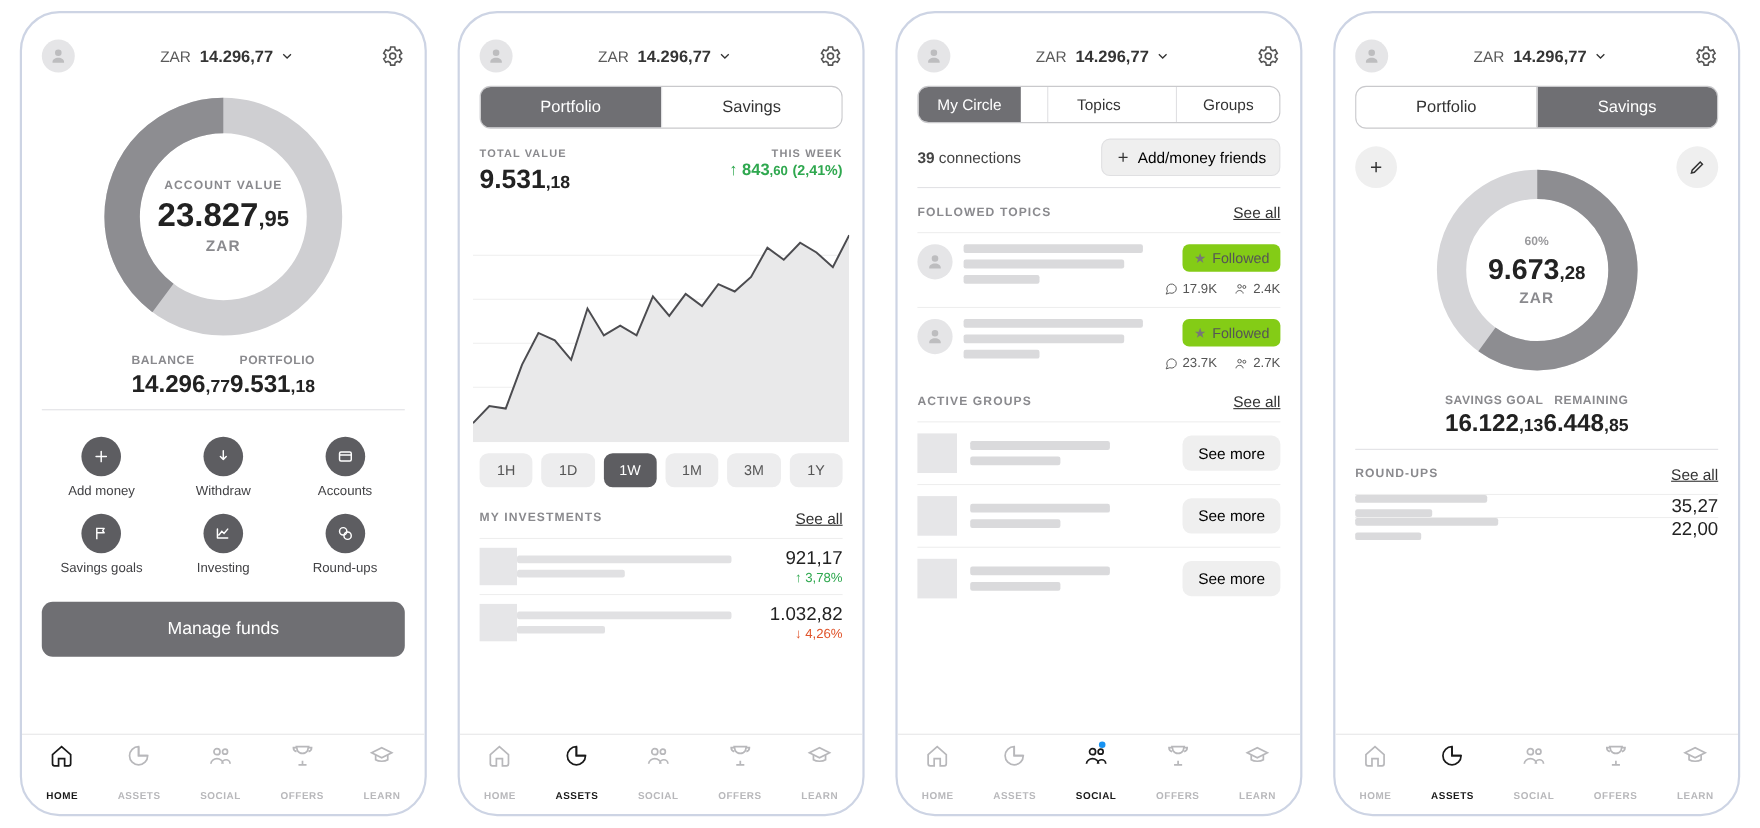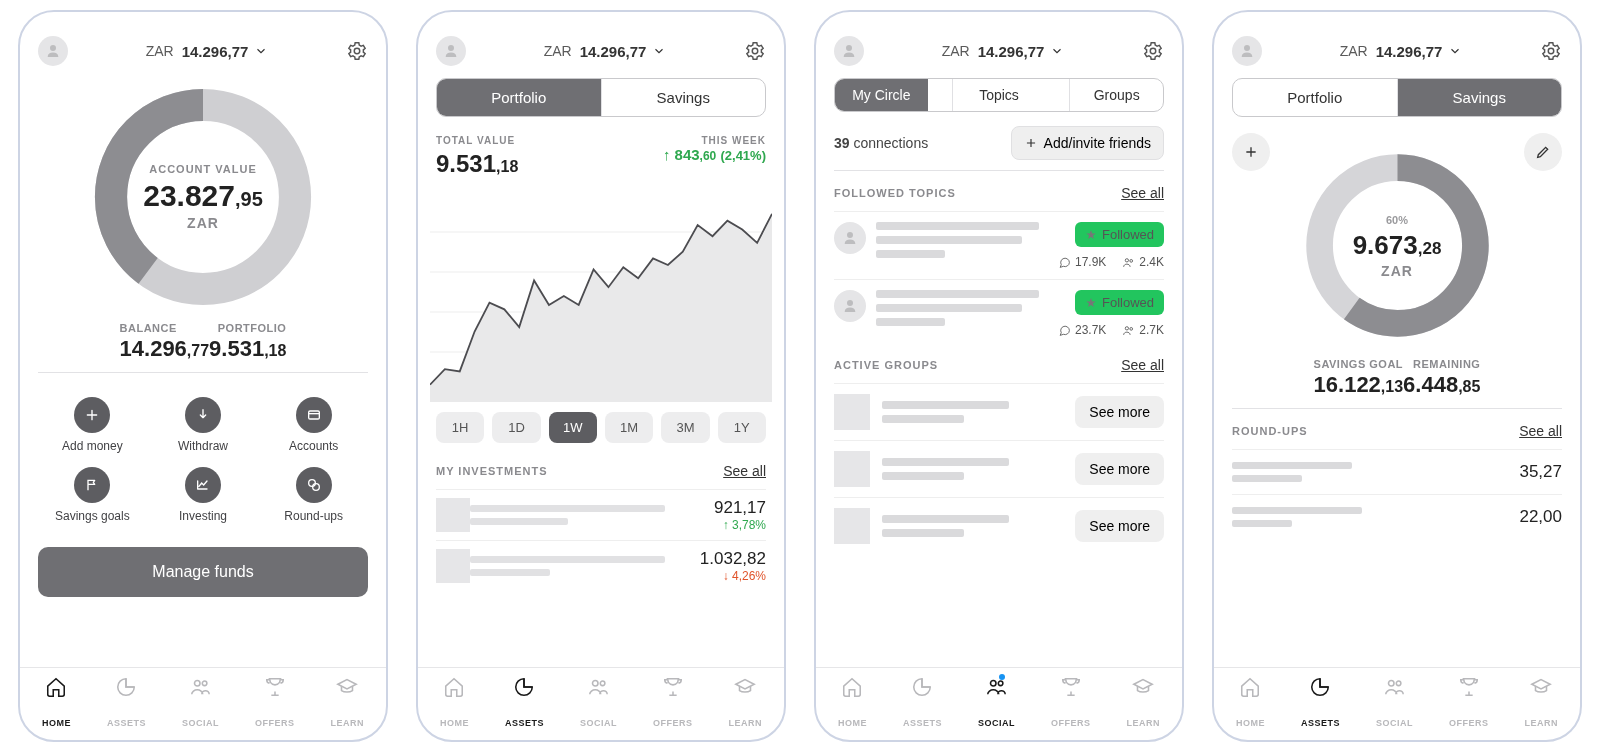--- a/index.html
+++ b/index.html
@@ -85,39 +85,39 @@
   .connrow { display:flex; justify-content:space-between; align-items:center; margin-top:14px; }
   .connrow .c { font-size:14px; color:#444; }
   .addbtn { background:#efefef; border:1px solid #e0e0e2; border-radius:8px; padding:8px 12px; font-size:14px; display:flex; align-items:center; gap:6px; }
 
   .topicrow { display:flex; gap:10px; padding:10px 0; border-top:1px solid #eee; }
   .topicrow .av { width:32px; height:32px; border-radius:50%; background:#e5e5e7; flex-shrink:0; display:flex;align-items:center;justify-content:center;}
   .topicrow .av svg{width:18px;height:18px;fill:#bdbdbf;}
   .topicrow .mid { flex:1; display:flex; flex-direction:column; gap:6px; }
   .topicrow .mid span { height:8px; background:#dadadc; border-radius:2px; }
   .topicrow .side { display:flex; flex-direction:column; align-items:flex-end; gap:8px; }
-  .followed { background:#22c55e; border-radius:6px; padding:5px 10px; font-size:13px; display:flex; align-items:center; gap:5px; color:#555;}
+  .followed { background:#84cc16; border-radius:6px; padding:5px 10px; font-size:13px; display:flex; align-items:center; gap:5px; color:#555;}
   .stats { display:flex; gap:16px; font-size:12px; color:#555; }
   .stats span{display:flex;align-items:center;gap:4px;}
 
   .grouprow { display:flex; align-items:center; gap:12px; padding:10px 0; border-top:1px solid #eee; }
   .grouprow .sq { width:36px; height:36px; background:#e6e6e8; }
   .grouprow .bars { flex:1; display:flex; flex-direction:column; gap:6px; }
   .grouprow .bars span { height:8px; background:#dadadc; border-radius:2px; }
   .seemore { background:#efefef; border:none; border-radius:8px; padding:8px 14px; font-size:14px; }
 
   
   .chips { display:flex; gap:12px; margin-top:18px; font-size:14px; color:#555; overflow:hidden; align-items:center;}
   .chips .chip { padding:6px 12px; border-radius:6px; white-space:nowrap;}
   .chips .chip.on { background:#ececee; color:#222; font-weight:500; }
 
   .plusfab, .editfab { width:38px; height:38px; border-radius:50%; background:#efefef; display:flex; align-items:center; justify-content:center; }
   .fabrow { display:flex; justify-content:space-between; margin-top:16px; }
 
-  .rurow { display:flex; justify-content:space-between; align-items:center; padding:12px 0; border-top:1px solid #eee; }
+  .rurow { display:flex; justify-content:space-between; align-items:center; padding:0 0; border-top:1px solid #eee; }
   .rurow .bars { display:flex; flex-direction:column; gap:6px; }
   .rurow .bars span { height:7px; background:#dadadc; border-radius:2px; }
   .rurow .amt { font-size:17px; color:#222; }
 
   
   .nav { border-top:1px solid #e6e6e8; display:flex; justify-content:space-around; padding:8px 4px 12px 4px; }
   .nav .ni { display:flex; flex-direction:column; align-items:center; gap:20px; position:relative;}
   .nav .ni svg { width:22px; height:22px; fill:none; stroke:#b8b8bb; stroke-width:1.7; }
   .nav .ni.active svg { stroke:#1a1a1a; }
   .nav .ni .l { font-size:9px; letter-spacing:0.5px; color:#b8b8bb; font-weight:600; }
@@ -419,21 +419,21 @@
       <div>Topics</div>
       <div>Groups</div>
     </div>
 
     <div class="connrow">
       <div class="c"><b>39</b> <span>connections</span></div>
       <button class="addbtn">
             <svg width="14" height="14" viewBox="0 0 24 24" fill="none" stroke="#333" stroke-width="2">
               <path d="M12 5v14M5 12h14"></path>
             </svg>
-            <span>Add/invite friends</span>
+            <span>Add/money friends</span>
           </button>
     </div>
     <hr class="div">
 
     <div class="sechead">
       <div class="t">FOLLOWED TOPICS</div>
       <a class="link">See all</a>
     </div>
 
     <div class="topicrow">

